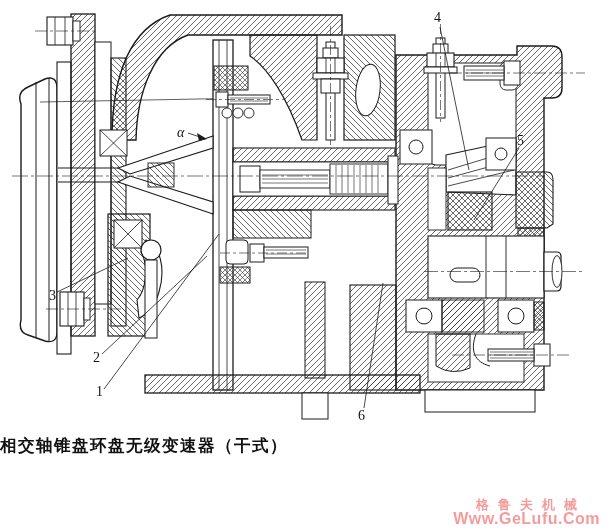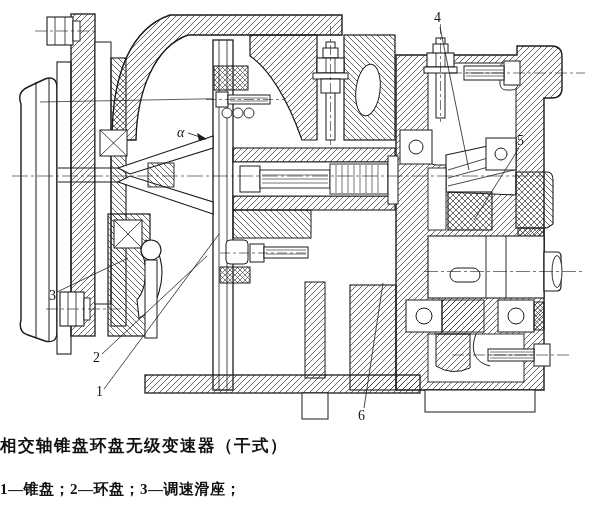--- a/index.html
+++ b/index.html
@@ -261,18 +261,21 @@
       <text class="callout" x="434" y="22">4</text>
       <text class="callout" x="517" y="145">5</text>
       <text class="callout" x="358" y="420">6</text>
       <text class="alpha" x="177" y="137">α</text>
     </svg>
   </div>
 
   <div class="caption">
     <div class="title">相交轴锥盘环盘无级变速器（干式）</div>
     <div class="legend">
-      <div>1—锥盘；2—环盘；3—调速滑座；</div>
     </div>
   </div>
 
+  <div class="watermark">
+    <div class="cn">格鲁夫机械</div>
+    <div class="url">Www.GeLufu.Com</div>
+  </div>
 
 </div>
 
 </body></html>

